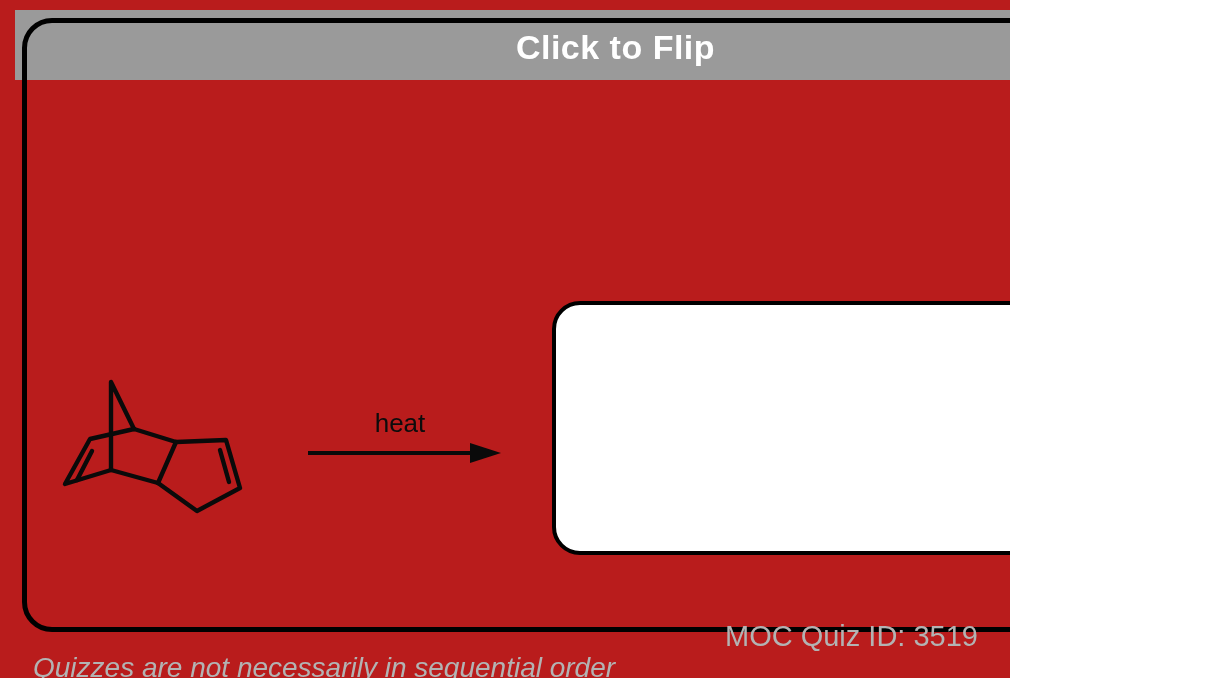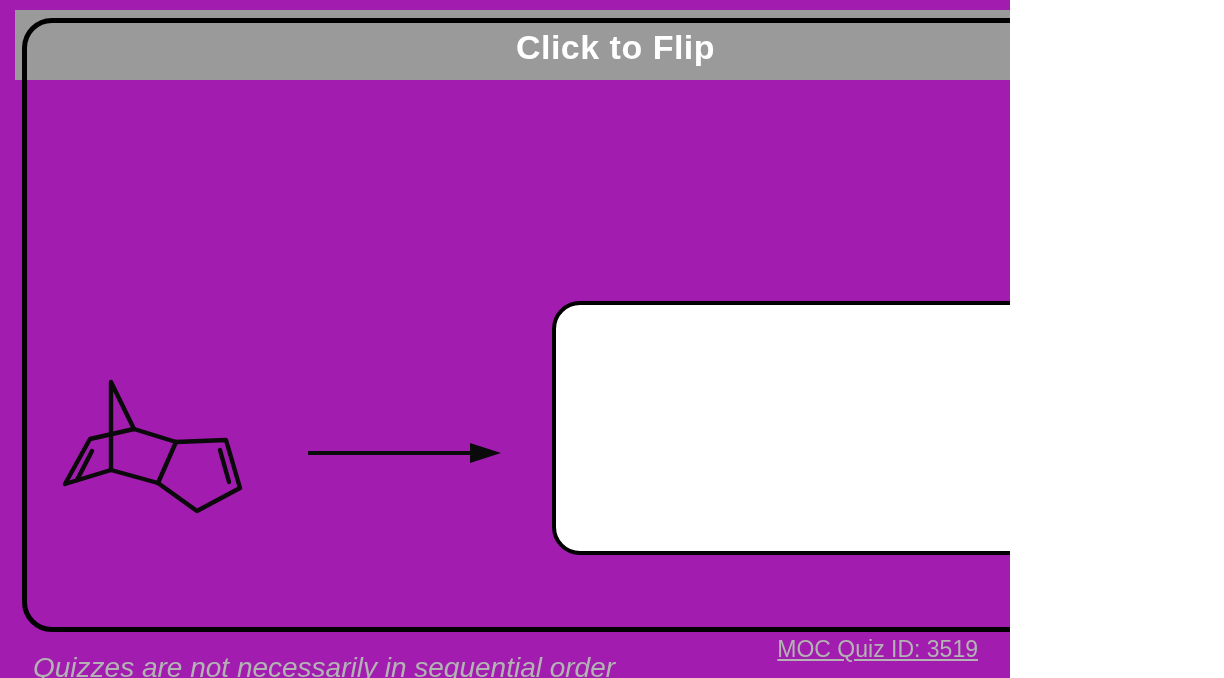--- a/index.html
+++ b/index.html
@@ -1,19 +1,19 @@
 <!DOCTYPE html>
 <html><head>
 <meta charset="utf-8">
 <style>
   html,body{margin:0;padding:0;background:#ffffff;}
   #stage{
     position:relative;
     width:1010px;height:678px;
-    background:#a21caf;
+    background:#b91c1c;
     font-family:"Liberation Sans", sans-serif;
     overflow:hidden;
   }
   
   .header-bar{
     position:absolute;
     left:15px;top:10px;width:1201px;height:70px;
     background:#9a9a9a;
     z-index:1;
     cursor:pointer;
@@ -80,26 +80,25 @@
     left:33px;top:635px;
     font-size:28px;
     font-style:italic;
     color:#b3b3b3;
     z-index:3;
     white-space:nowrap;
     margin-top:17px;
   }
   .footer-right{
     position:absolute;
-    right:32px;top:636px;
-    font-size:23px;
+    right:32px;top:620px;
+    font-size:29px;
     color:#b3b3b3;
     z-index:3;
     white-space:nowrap;
-    text-decoration:underline;
   }
 </style>
 </head>
 <body>
 
 <div id="stage">
 
   <div class="header-bar">
     <div class="header-title">Click to Flip</div>
   </div>
@@ -117,20 +116,21 @@
 
       <line x1="94" y1="74" x2="136" y2="87"></line>
       <line x1="71" y1="115" x2="118" y2="128"></line>
       <line x1="118" y1="128" x2="136" y2="87"></line>
 
       <path d="M136,87 L186,85 L200,133 L157,156 L118,128"></path>
       <line x1="180" y1="95" x2="189" y2="127"></line>
     </g>
   </svg>
 
+  <div class="condition">heat</div>
 
   <svg class="arrow" width="210" height="36" viewBox="0 0 210 36">
     <line x1="8" y1="18" x2="174" y2="18" stroke="#0a0a0a" stroke-width="4"></line>
     <polygon points="170,8 201,18 170,28" fill="#0a0a0a"></polygon>
   </svg>
 
   <div class="answer-box"></div>
 
   <div class="footer-left">Quizzes are not necessarily in sequential order</div>
   <div class="footer-right">MOC Quiz ID: 3519</div>

